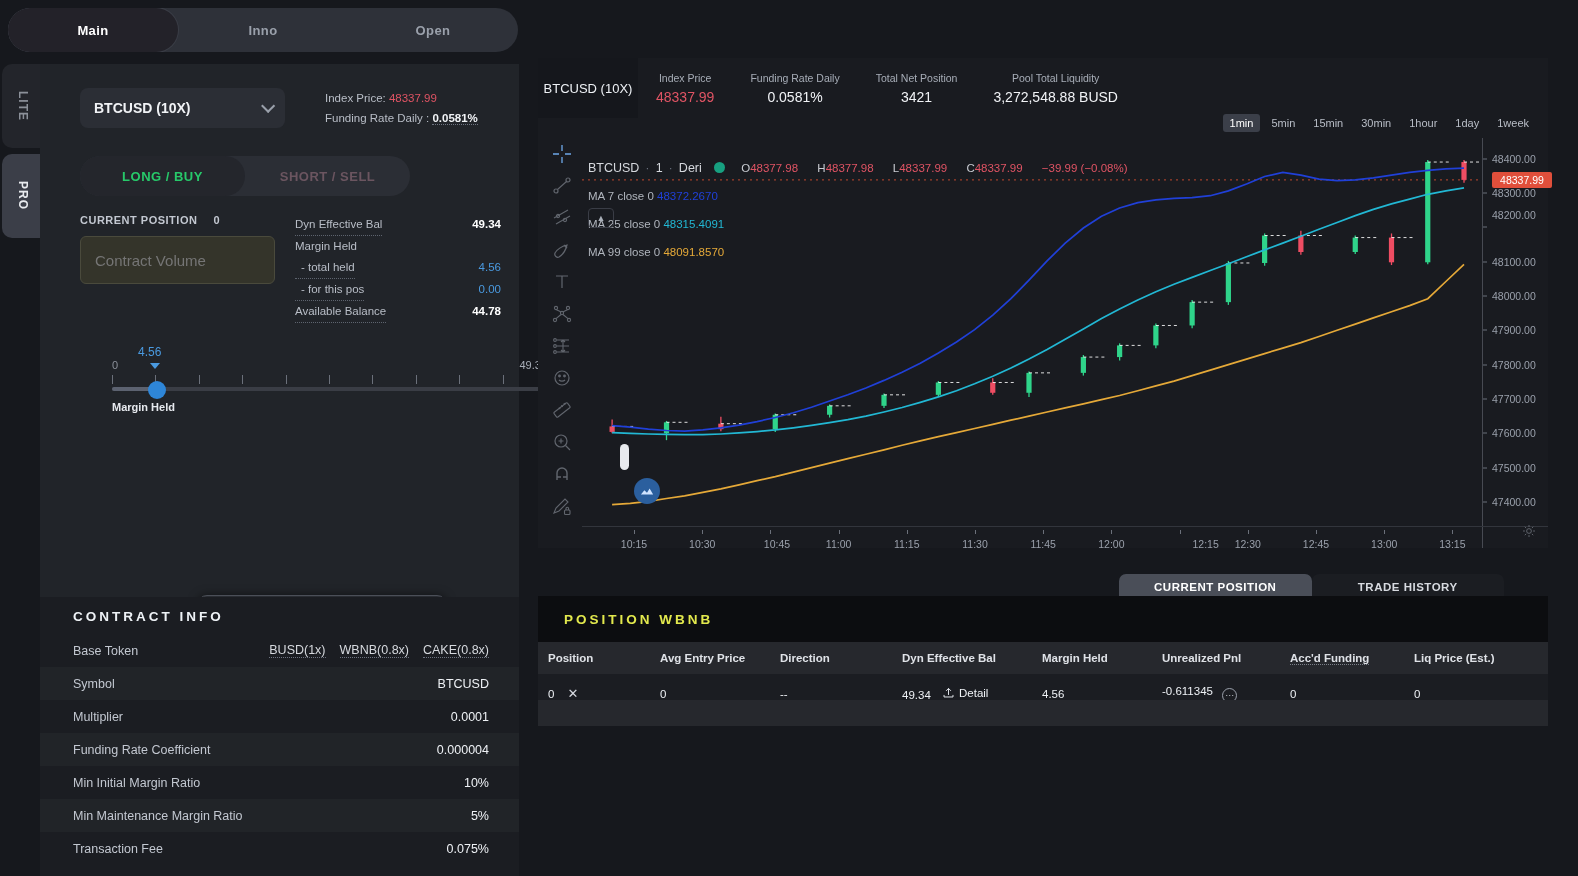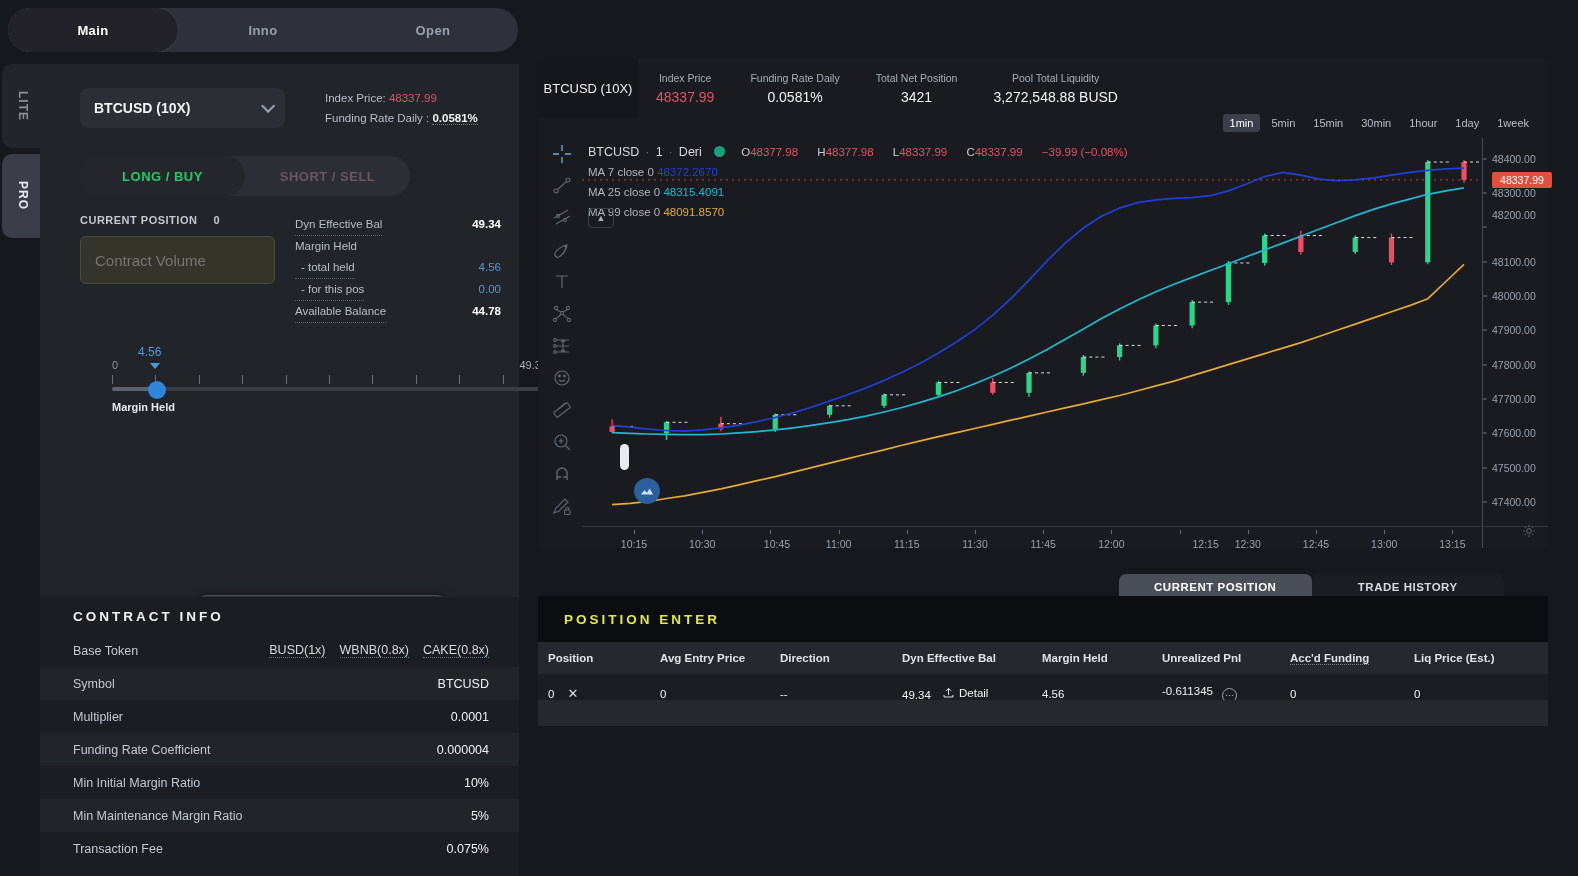--- a/index.html
+++ b/index.html
@@ -155,21 +155,21 @@
 
   
   .ch-body { position: absolute; left: 0; top: 80px; width: 1010px; height: 410px; }
   .toolbar { position: absolute; left: 4px; top: 0; width: 40px; height: 410px;
              display: flex; flex-direction: column; align-items: center; gap: 12px;
              padding-top: 6px; }
   .toolbar svg { display: block; opacity: .62; cursor: pointer; }
   .toolbar .sel svg { opacity: 1; }
 
   .plot { position: absolute; left: 44px; top: 0; width: 900px; height: 388px; }
-  .legend { position: absolute; left: 6px; top: 4px; font-size: 11.5px; line-height: 20px;
+  .legend { position: absolute; left: 6px; top: 16px; font-size: 11.5px; line-height: 28px;
             z-index: 3; white-space: nowrap; }
   .legend .l1 span { margin-right: 3px; }
   .legend .sym { color: #d6d9de; font-size: 12.5px; }
   .legend .sep { color: #6d7380; }
   .legend .dot { display: inline-block; width: 11px; height: 11px; border-radius: 50%;
                  background: #17a080; vertical-align: -1px; margin: 0 6px; }
   .legend .ohlc { color: #e05464; margin-left: 10px; }
   .legend .ohlc b { color: #c9ccd2; font-weight: normal; }
   .legend .ma { color: #b0b5bd; }
   .legend .ma7 { color: #2040d8; }
@@ -641,21 +641,21 @@
     </div>
   </div>
 
   <div class="pi-tabs">
     <div class="pi-tab active">CURRENT POSITION</div>
     <div class="pi-tab idle">TRADE HISTORY</div>
   </div>
 
   <div class="pinfo">
     <div class="pinfo-head">
-      <span class="t">POSITION ENTER</span>
+      <span class="t">POSITION WBNB</span>
     </div>
     <table class="ptable">
       <thead>
         <tr>
           <th style="width:122px">Position</th>
           <th style="width:120px">Avg Entry Price</th>
           <th style="width:122px">Direction</th>
           <th style="width:140px">Dyn Effective Bal</th>
           <th style="width:120px">Margin Held</th>
           <th style="width:128px">Unrealized Pnl</th>

